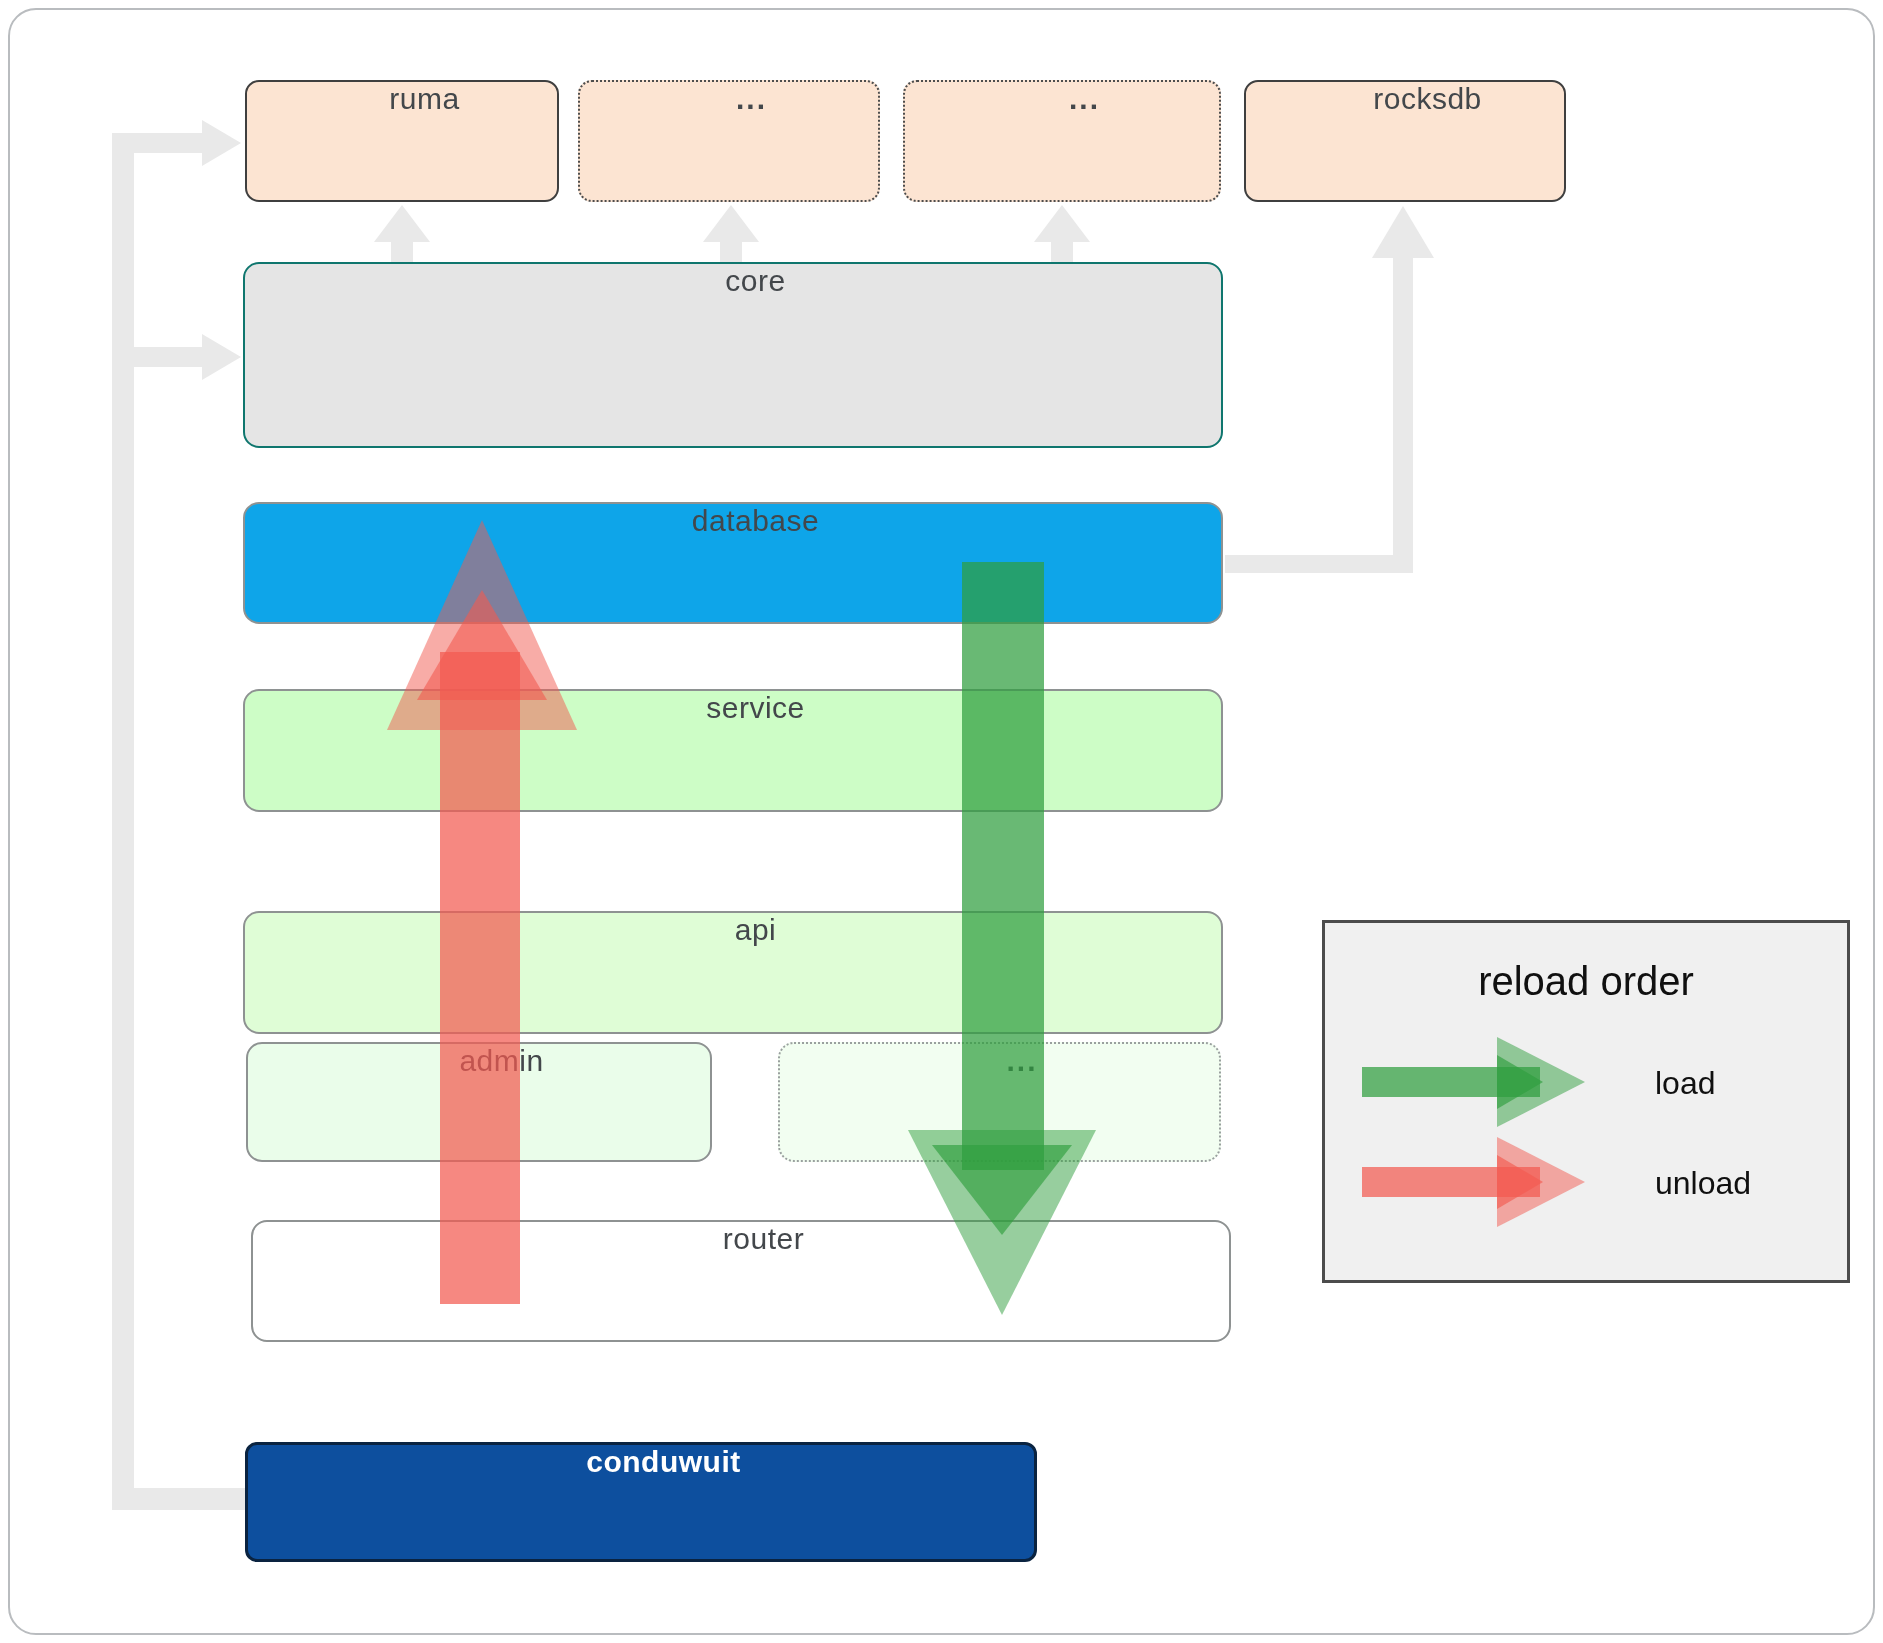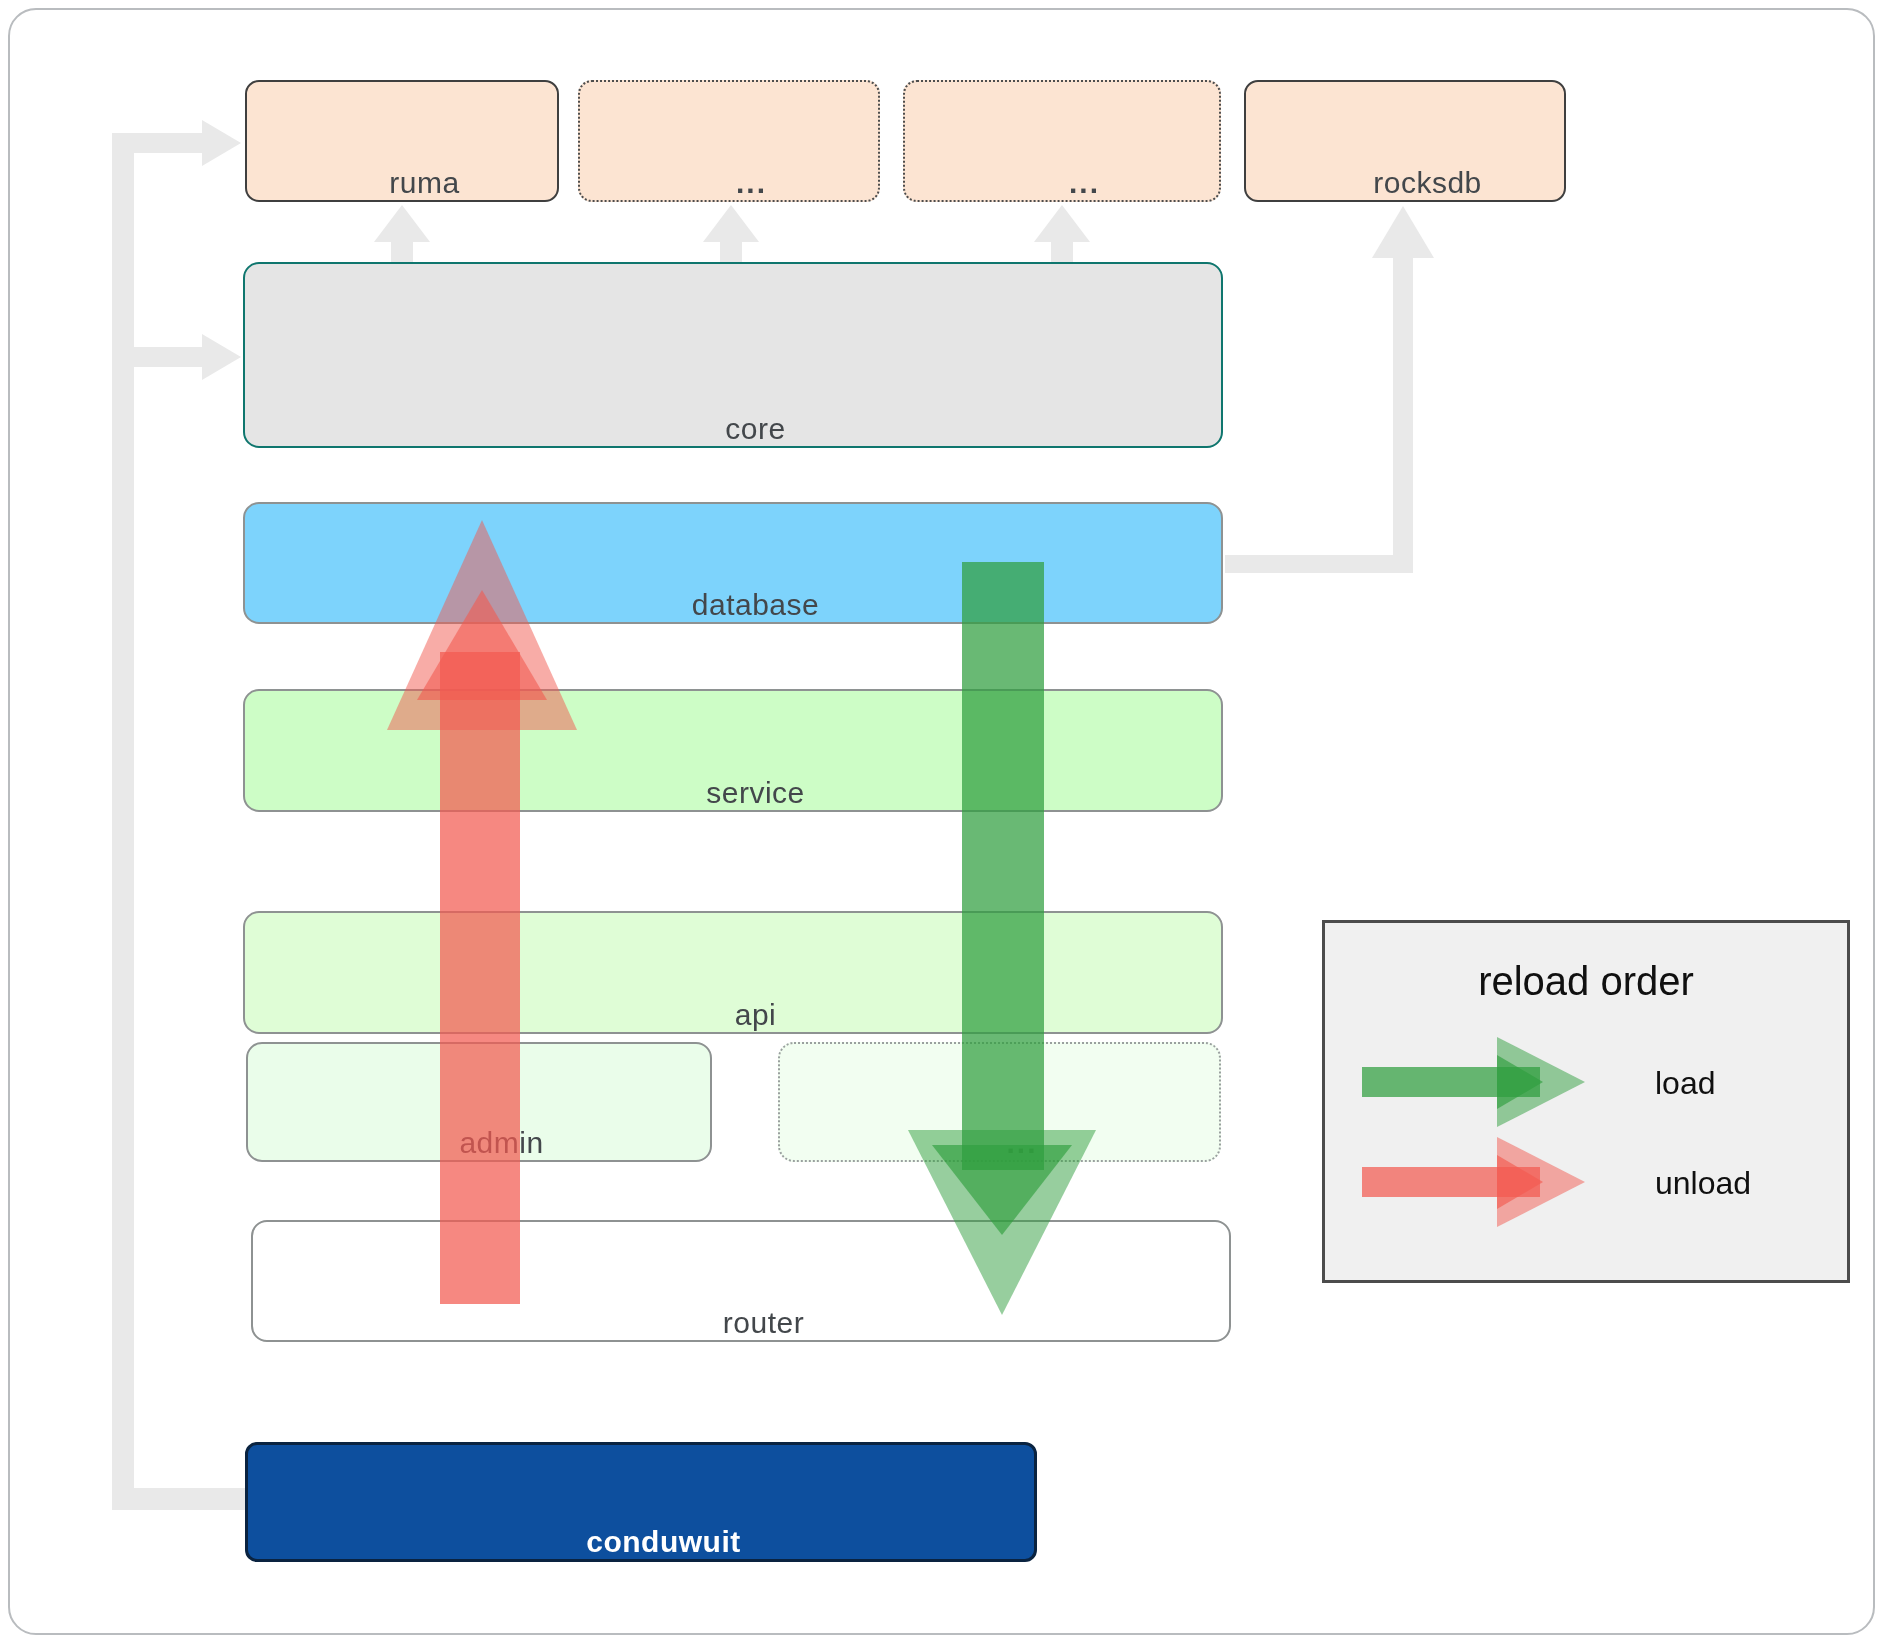--- a/index.html
+++ b/index.html
@@ -5,33 +5,33 @@
   html,body{margin:0;padding:0;background:#ffffff;}
   .stage{
     position:relative;width:1883px;height:1643px;background:#ffffff;
     font-family:"Liberation Sans", sans-serif;overflow:hidden;
   }
   .frame{
     position:absolute;left:8px;top:8px;width:1863px;height:1623px;
     border:2px solid #b9bcbf;border-radius:28px;
   }
   .box{
-    position:absolute;display:flex;align-items:flex-end;justify-content:center;
+    position:absolute;display:flex;align-items:flex-start;justify-content:center;
     font-size:30px;color:#43474b;box-sizing:border-box;border-radius:16px;
     letter-spacing:.5px;
     padding-left:45px;
   }
   
   .b-ruma   {left:245px; top:80px; width:314px;height:122px;background:#fce4d2;border:2.5px solid #3f3f3f;border-radius:14px;}
   .b-dots1  {left:578px; top:80px; width:302px;height:122px;background:#fce4d2;border:2px dotted #4d4d4d;border-radius:14px;}
   .b-dots2  {left:903px; top:80px; width:318px;height:122px;background:#fce4d2;border:2px dotted #4d4d4d;border-radius:14px;}
   .b-rocksdb{left:1244px;top:80px; width:322px;height:122px;background:#fce4d2;border:2.5px solid #3f3f3f;border-radius:14px;}
   
   .b-core    {left:243px;top:262px; width:980px;height:186px;background:#e5e5e5;border:2px solid #0f766e;}
-  .b-database{left:243px;top:502px; width:980px;height:122px;background:#7dd3fc;border:2px solid #8e9292;}
+  .b-database{left:243px;top:502px; width:980px;height:122px;background:#0ea5e9;border:2px solid #8e9292;}
   .b-service {left:243px;top:689px; width:980px;height:123px;background:#cdfdc6;border:2px solid #8e9292;}
   .b-api     {left:243px;top:876px; width:980px;height:123px;background:#dffdd6;border:2px solid #8e9292;margin-top:35px;}
   .b-admin   {left:246px;top:1042px;width:466px;height:120px;background:#eafdea;border:2px solid #8e9292;}
   .b-dots3   {left:778px;top:1042px;width:443px;height:120px;background:#f2fef1;border:2px dotted #9aa09f;}
   .b-router  {left:243px;top:1220px;width:980px;height:122px;background:#ffffff;border:2px solid #8e9292;margin-left:8px;}
   .b-conduwuit{left:245px;top:1442px;width:792px;height:120px;background:#0d4f9e;border:3px solid #0a2340;
                color:#ffffff;font-weight:bold;border-radius:12px;}
   .dots{font-weight:bold;letter-spacing:2px;}
   
   .legend{

